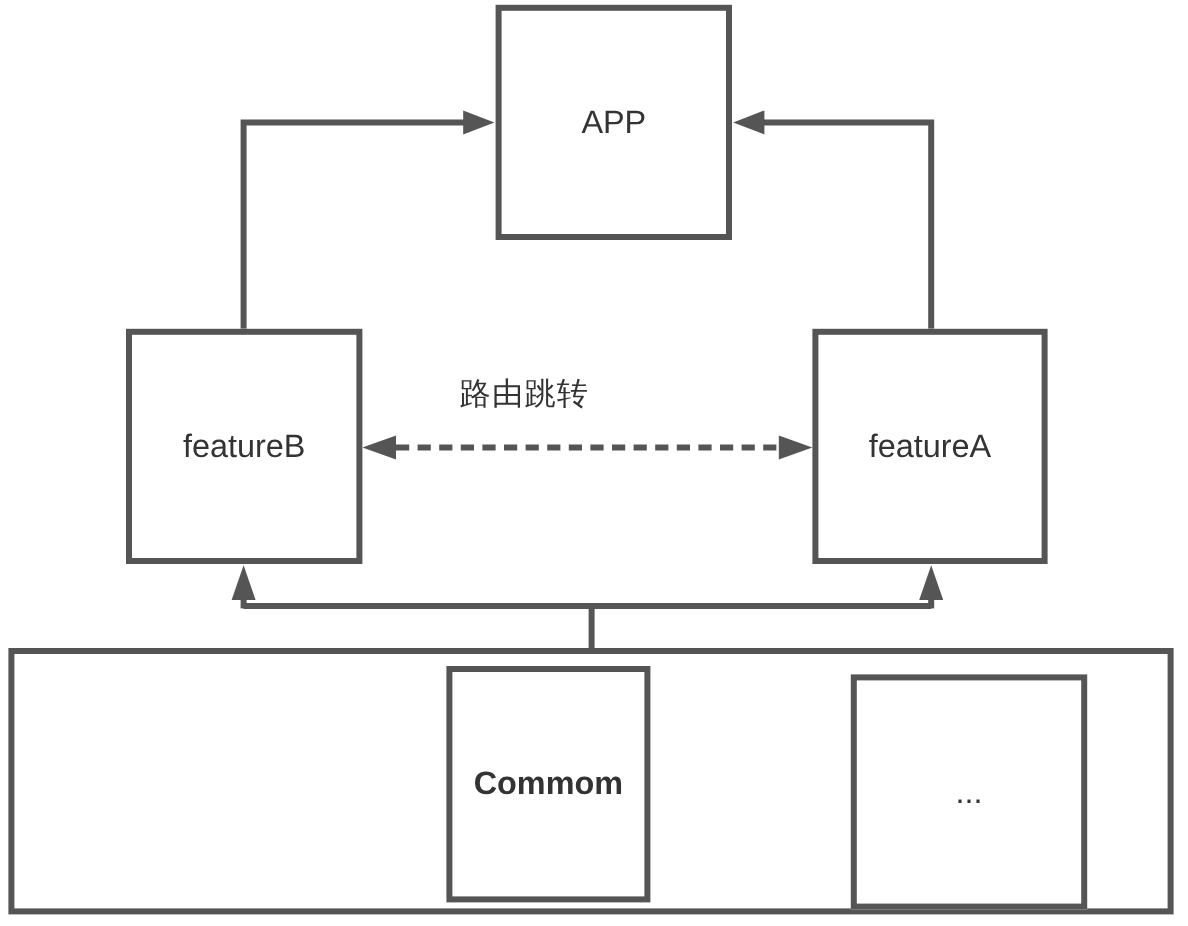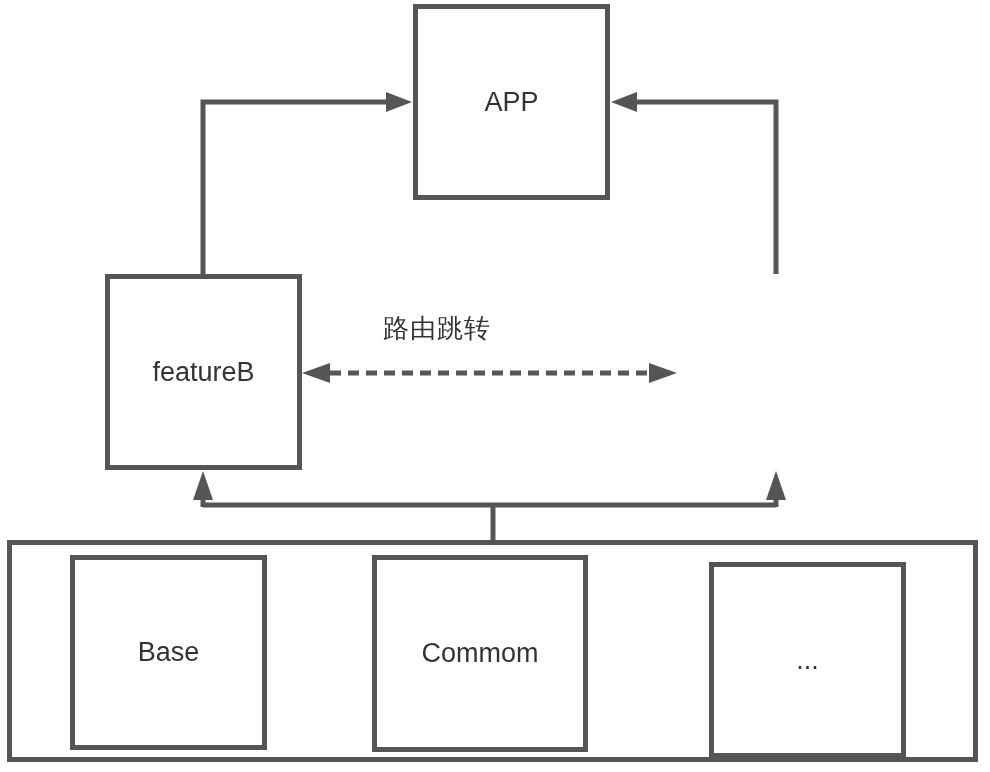--- a/index.html
+++ b/index.html
@@ -46,21 +46,21 @@
     left: 7px; top: 540px;
     width: 971px; height: 222px;
     border: 5px solid var(--line);
     background: var(--boxfill);
     z-index: 1;
   }
   #box-app      { left: 413px; top: 4px;   width: 197px; height: 196px; }
   #box-featureB { left: 105px; top: 274px; width: 197px; height: 196px; }
   #box-featureA { left: 677px; top: 274px; width: 196px; height: 196px; }
   #box-base     { left: 70px;  top: 555px; width: 197px; height: 195px; z-index: 2; }
-  #box-commom   { left: 372px; top: 555px; width: 216px; height: 197px; z-index: 2; }
+  #box-commom   { left: 372px; top: 555px; width: 170px; height: 197px; z-index: 2; font-weight: bold; }
   #box-more     { left: 709px; top: 562px; width: 197px; height: 196px; z-index: 2; }
 
   .route-label {
     position: absolute;
     left: 383px; top: 312px;
     width: 250px; height: 32px;
     line-height: 32px;
     color: var(--text);
     font-size: 26px;
     letter-spacing: 1px;
@@ -111,26 +111,26 @@
   <div class="box" id="box-featureB">
     <span>featureB</span>
   </div>
 
   <div class="box" id="box-app">
     <span>APP</span>
   </div>
 
   <div class="route-label">路由跳转</div>
 
+  <div class="box" id="box-featureA">
+    <span>featureA</span>
+  </div>
 
   <div class="container-box"></div>
 
-  <div class="box" id="box-base">
-    <span>Base</span>
-  </div>
 
   <div class="box" id="box-commom">
     <span>Commom</span>
   </div>
 
   <div class="box" id="box-more">
     <span>...</span>
   </div>
 
 

